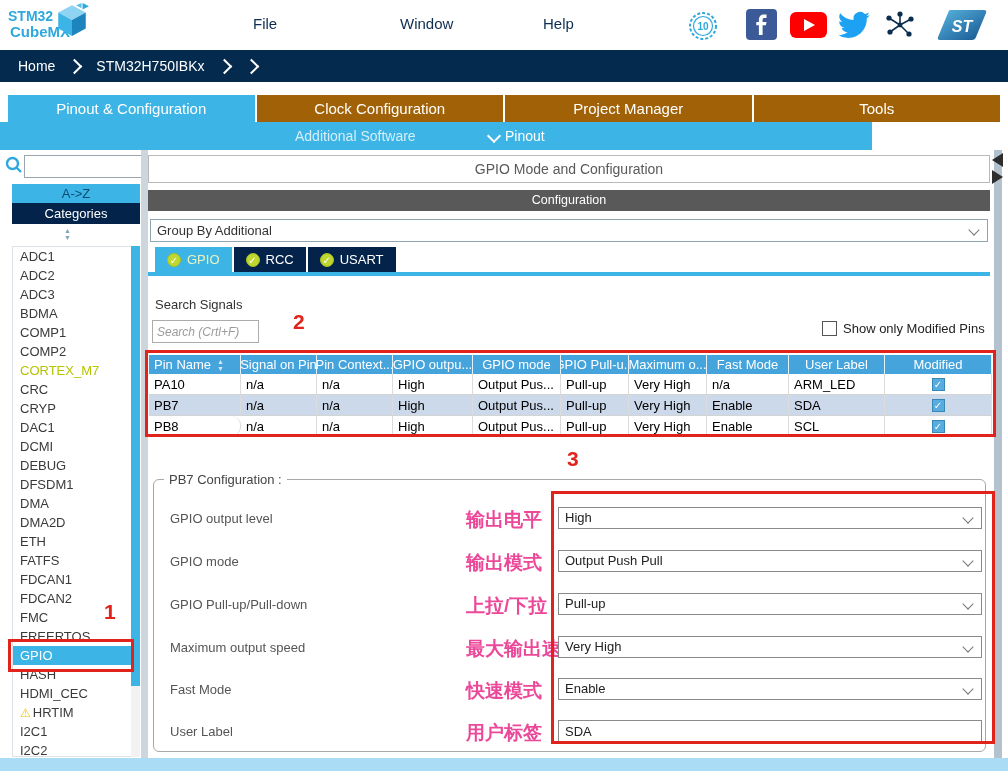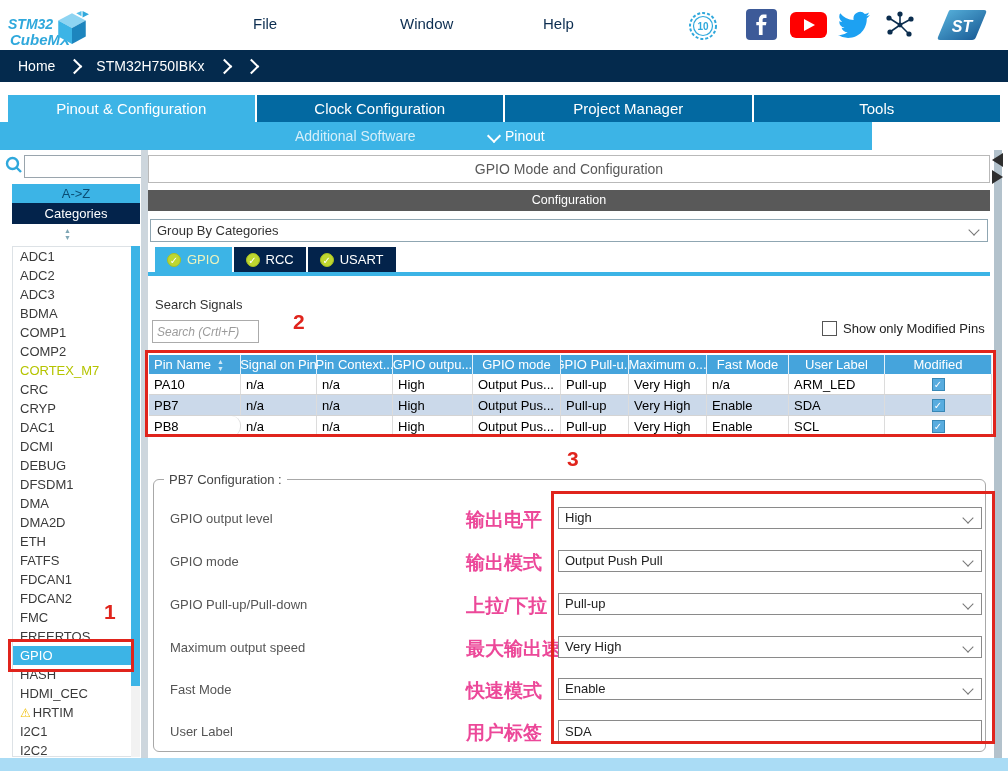--- a/index.html
+++ b/index.html
@@ -1,38 +1,38 @@
 <!DOCTYPE html>
 <html><head>
 <meta charset="utf-8">
 <style>
   html,body{margin:0;padding:0;background:#fff;}
   .app{position:relative;width:1008px;height:771px;overflow:hidden;
        font-family:"Liberation Sans",sans-serif;background:#fff;}
   
   .topbar{position:absolute;left:0;top:0;width:1008px;height:50px;background:#fff;}
-  .logo{position:absolute;left:8px;top:10px;width:90px;height:44px;font-style:italic;}
+  .logo{position:absolute;left:8px;top:2px;width:90px;height:44px;}
   .logo .l1{position:absolute;left:0;top:6px;font-size:14px;font-weight:bold;color:#2FA8DC;}
   .logo .l2{position:absolute;left:2px;top:21px;font-size:15px;font-weight:bold;color:#2FA8DC;}
   .logo svg{position:absolute;left:46px;top:0;}
   .menu{position:absolute;top:15px;font-size:15px;color:#0C2D50;cursor:default;}
   .hicon{position:absolute;top:10px;}
   
   .crumbbar{position:absolute;left:0;top:50px;width:1008px;height:32px;background:#042A4D;}
   .crumbs{position:absolute;left:18px;top:0;height:32px;display:flex;align-items:center;}
   .crumb{color:#fff;font-size:14px;margin-right:14px;white-space:nowrap;}
   .crumb.cur{font-weight:bold;}
   .csep{width:9px;height:9px;border-top:2px solid #fff;border-right:2px solid #fff;
         transform:rotate(45deg);margin-right:16px;flex:0 0 auto;}
   .genbtn{position:absolute;left:690px;top:55px;width:163px;height:23px;background:#3CB4E6;
         color:#fff;font-weight:bold;font-size:13px;text-align:center;line-height:23px;
         letter-spacing:.5px;border:none;font-family:inherit;}
   
   .maintabs{position:absolute;left:8px;top:95px;width:992px;height:27px;display:flex;}
-  .mtab{flex:1;background:#0369a1;color:#fff;font-size:15px;display:flex;align-items:center;
+  .mtab{flex:1;background:#a16207;color:#fff;font-size:15px;display:flex;align-items:center;
         justify-content:center;border-right:2px solid #fff;}
   .mtab:last-child{border-right:none;}
   .mtab.active{background:#3CB4E6;}
   .subbar{position:absolute;left:0;top:122px;width:872px;height:28px;background:#3CB4E6;}
   .addsw{position:absolute;left:295px;top:6px;font-size:14px;color:rgba(255,255,255,.78);}
   .pinout{position:absolute;left:505px;top:6px;font-size:14px;color:#fff;}
   .pchev{position:absolute;left:489px;top:9px;width:8px;height:8px;border-right:2px solid #fff;
         border-bottom:2px solid #fff;transform:rotate(45deg);}
   
   .searchicon{position:absolute;left:5px;top:156px;}
@@ -253,21 +253,21 @@
       <div class="sitem"><span>I2C2</span></div>
     </div>
   <div class="sscroll">
     <div class="sthumb"></div>
   </div>
   <div class="vdivider"></div>
 
   <div class="modehdr">GPIO Mode and Configuration</div>
   <div class="confbar">Configuration</div>
   <div class="groupsel">
-    <span>Group By Categories</span>
+    <span>Group By Additional</span>
     <span class="chev"></span>
   </div>
   <div class="ptabs" id="pTabs">
       <div class="ptab active">
         <span class="pbadge">✓</span>
         <span>GPIO</span>
       </div>
       <div class="ptab">
         <span class="pbadge">✓</span>
         <span>RCC</span>

